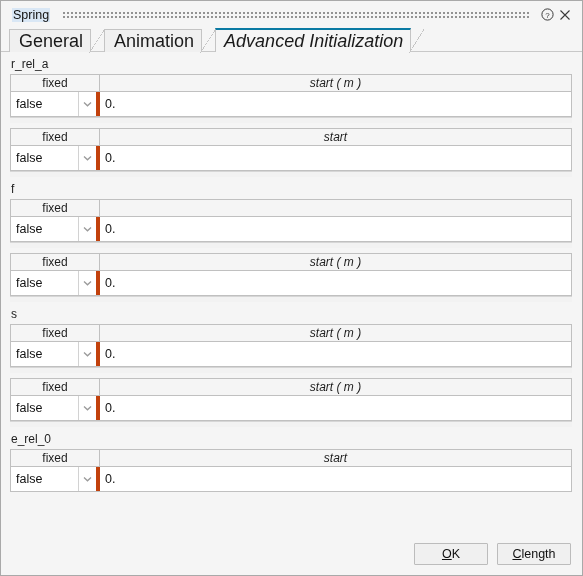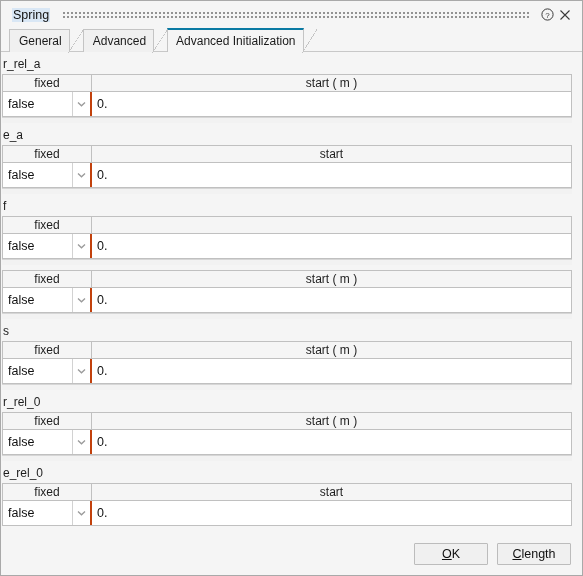--- a/index.html
+++ b/index.html
@@ -87,21 +87,21 @@
     position: relative;
     height: 23px;
     box-sizing: border-box;
     display: flex;
     align-items: center;
     padding: 0 7px 0 9px;
     margin-right: 13px;
     background: #f0f0f0;
     border: 1px solid #c4c4c4;
     border-bottom: none;
-    font-size: 12px;
+    font-size: 18px;
     color: #1a1a1a;
     white-space: nowrap;
     cursor: default;
     z-index: 1;
   }
   
   .tab::after {
     content: "";
     position: absolute;
     right: -14px;
@@ -111,31 +111,32 @@
     background: linear-gradient(to bottom right, transparent 49.3%, #c4c4c4 49.3%, #c4c4c4 52%, transparent 52%);
     pointer-events: none;
   }
   .tab.active {
     background: #f5f5f5;
     border-color: #c4c4c4;
     border-top: 2px solid #0a7aa3;
     height: 24px;
     z-index: 3;
     padding-left: 8px;
+    font-style: italic;
   }
   .tab.active::after {
     height: 24px;
     background: linear-gradient(to bottom right, transparent 49.3%, #c4c4c4 49.3%, #c4c4c4 52%, transparent 52%);
   }
 
   
   .content {
     flex: 1 1 auto;
     background: #f5f5f5;
-    padding: 5px 10px 0 1px;
+    padding: 5px 10px 0 9px;
     box-sizing: border-box;
     overflow: hidden;
   }
 
   .group { margin-bottom: 5px; }
 
   .group-label {
     font-size: 12px;
     color: #1d1d1d;
     margin: 0 0 3px 1px;
@@ -163,32 +164,32 @@
     display: flex;
     align-items: center;
     justify-content: center;
     font-size: 12px;
     color: #1d1d1d;
     background: #f5f5f5;
     box-sizing: border-box;
     height: 100%;
   }
   .hdr .cell.fixed-col { width: 89px; border-right: 1px solid #c0c0c0; }
-  .hdr .cell.start-col { flex: 1 1 auto; }
+  .hdr .cell.start-col { flex: 1 1 auto; font-style: italic; }
 
   .data {
     height: 24px;
     background: #fff;
   }
   .cell-fixed {
     width: 89px;
     box-sizing: border-box;
     display: flex;
     align-items: stretch;
-    border-right: 2px solid #c2410c;
+    border-right: 4px solid #c2410c;
     background: #ffffff;
   }
   .combo-text {
     flex: 1 1 auto;
     display: flex;
     align-items: center;
     padding-left: 4px;
     font-size: 12.5px;
     color: #111;
     background: #ffffff;
@@ -272,21 +273,21 @@
         <path d="M1.5 1.5 L10.5 10.5 M10.5 1.5 L1.5 10.5" stroke="#3a3a3a" stroke-width="1.1" fill="none"></path>
       </svg>
     </span>
   </div>
 
   <div class="tabstrip">
     <div class="tab">
       <span>General</span>
     </div>
     <div class="tab">
-      <span>Advanced</span>
+      <span>Animation</span>
     </div>
     <div class="tab active">
       <span>Advanced Initialization</span>
     </div>
   </div>
 
   <div class="content">
 
     <div class="group">
       <div class="group-label">r_rel_a</div>
@@ -304,21 +305,20 @@
                 </svg>
             </div>
           </div>
           <div class="cell-start">0.</div>
         </div>
       </div>
       <div class="table-foot"></div>
     </div>
 
     <div class="group">
-      <div class="group-label">e_a</div>
       <div class="table-wrap">
         <div class="row hdr">
           <div class="cell fixed-col">fixed</div>
           <div class="cell start-col">start</div>
         </div>
         <div class="row data">
           <div class="cell-fixed">
             <div class="combo-text">false</div>
             <div class="combo-arrow">
               <svg width="9" height="6" viewBox="0 0 9 6">
@@ -390,21 +390,20 @@
                 </svg>
             </div>
           </div>
           <div class="cell-start">0.</div>
         </div>
       </div>
       <div class="table-foot"></div>
     </div>
 
     <div class="group">
-      <div class="group-label">r_rel_0</div>
       <div class="table-wrap">
         <div class="row hdr">
           <div class="cell fixed-col">fixed</div>
           <div class="cell start-col">start ( m )</div>
         </div>
         <div class="row data">
           <div class="cell-fixed">
             <div class="combo-text">false</div>
             <div class="combo-arrow">
               <svg width="9" height="6" viewBox="0 0 9 6">

